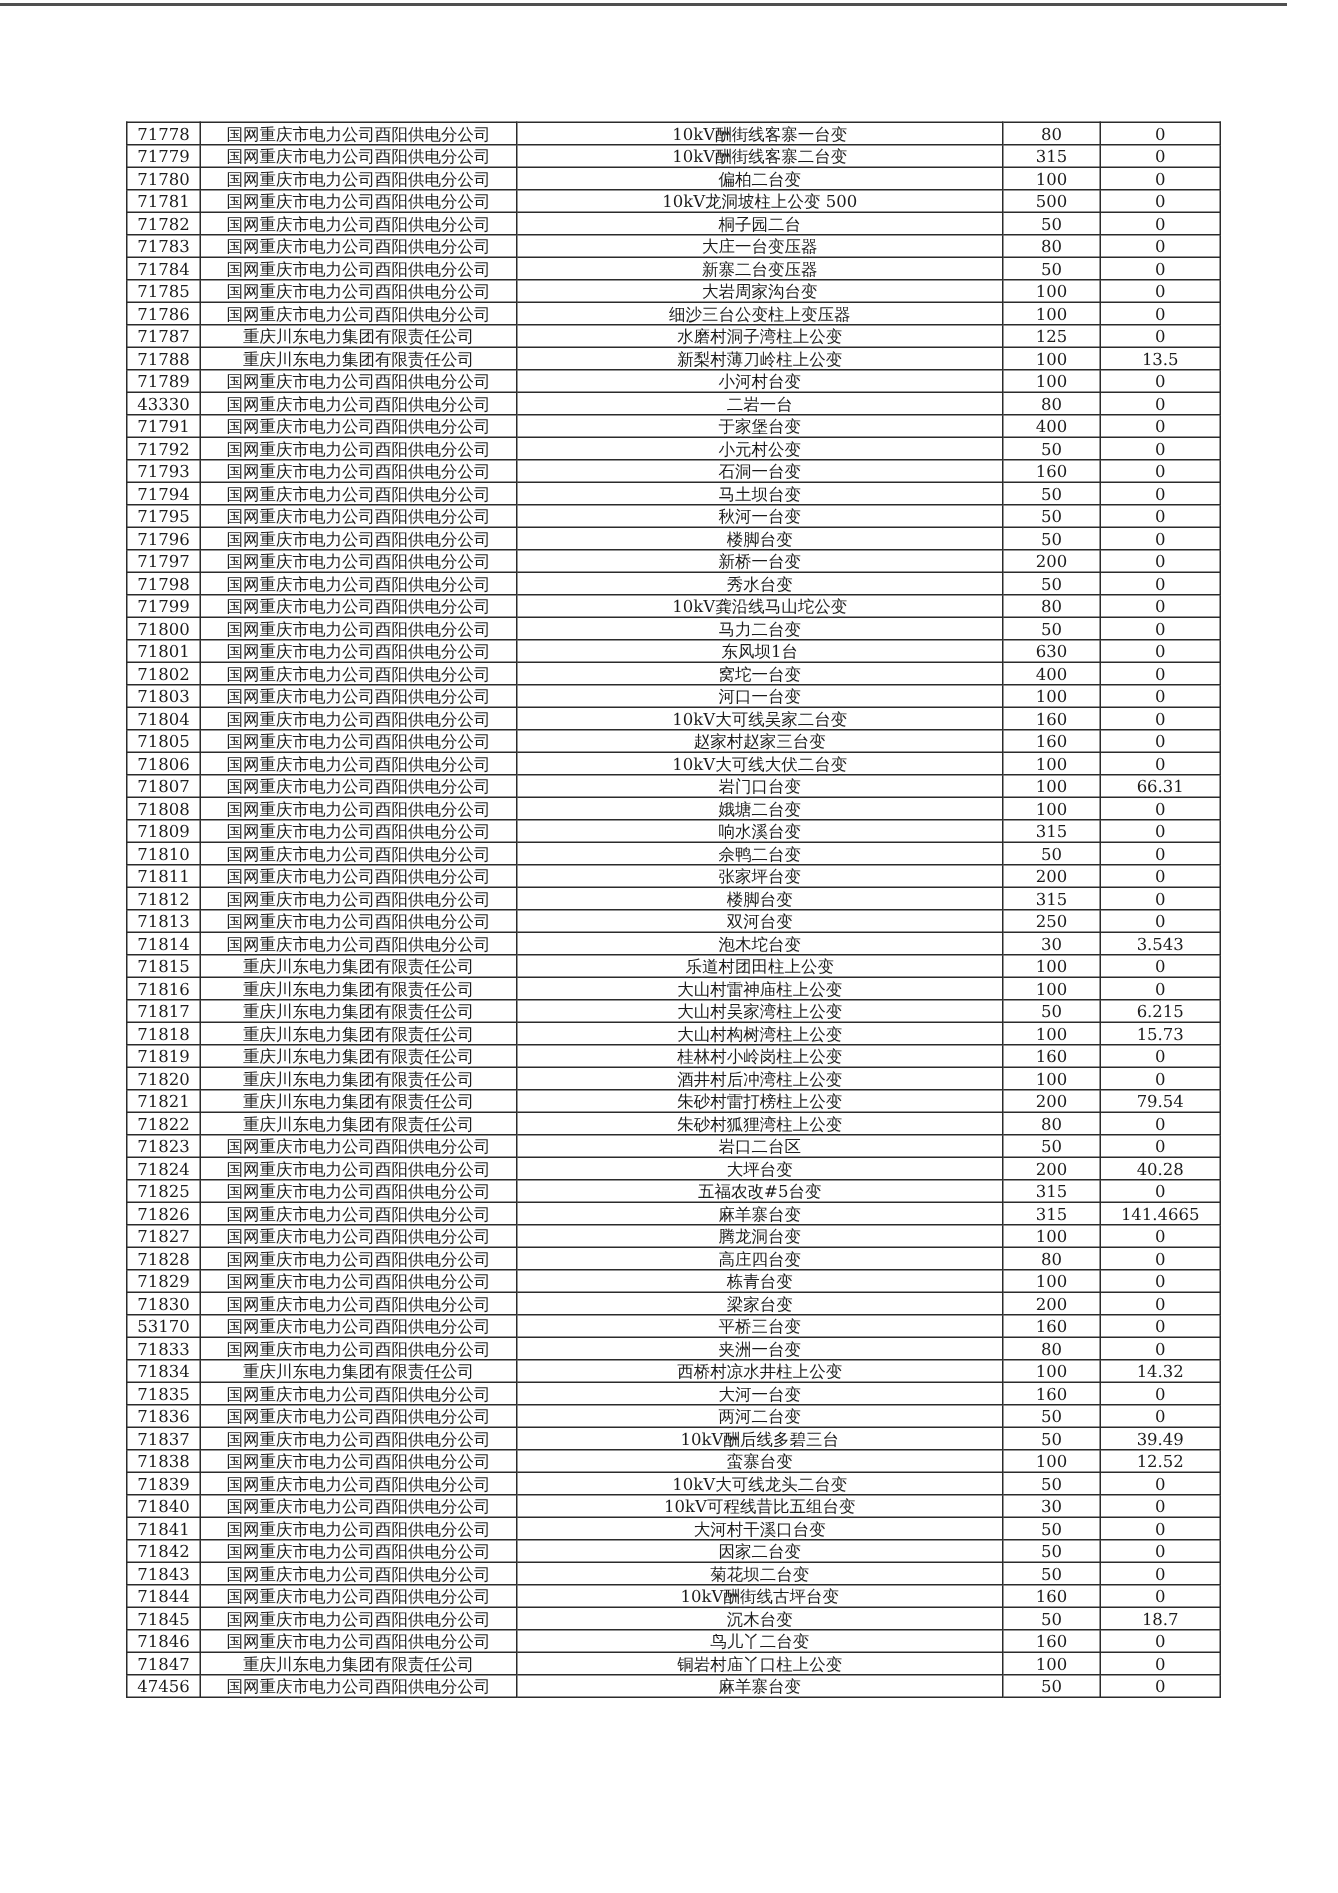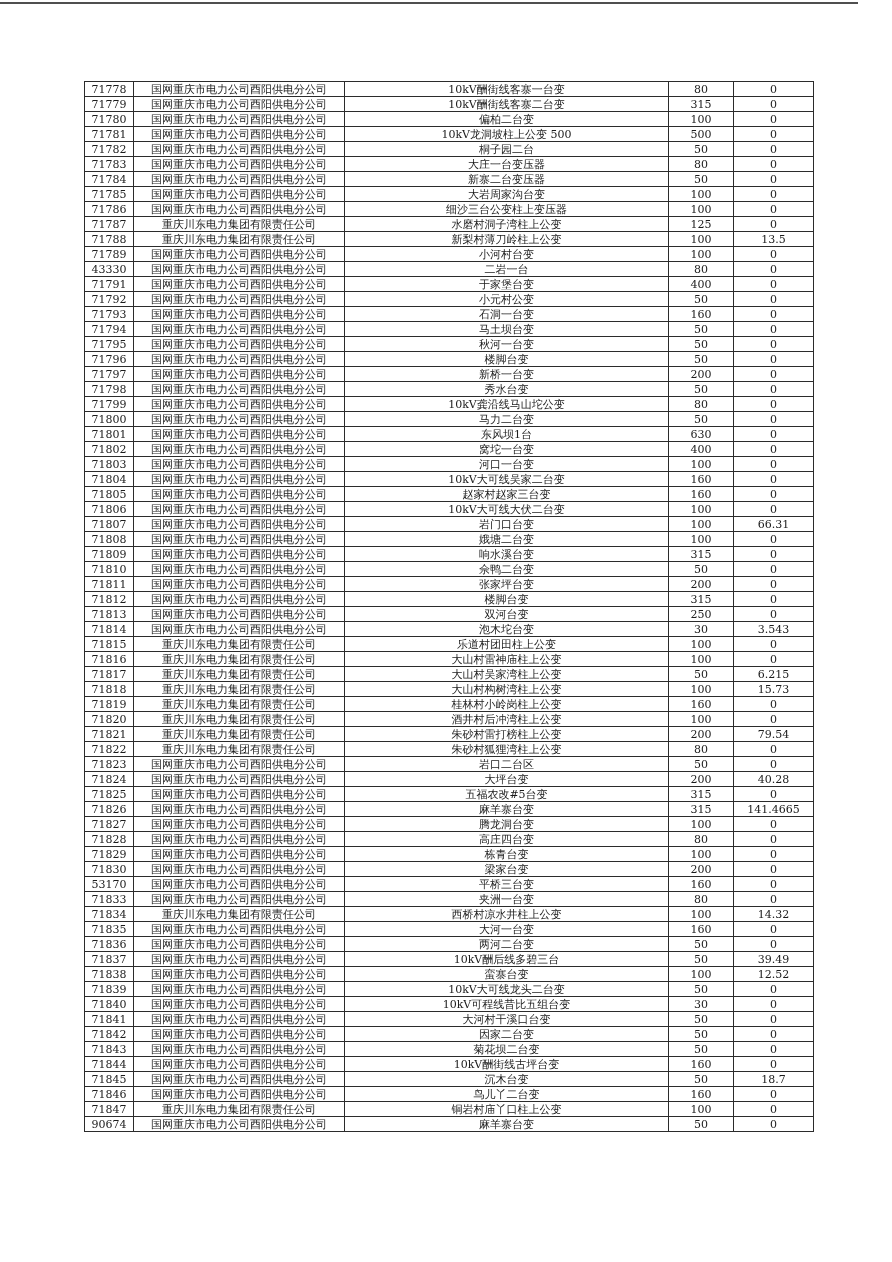--- a/index.html
+++ b/index.html
@@ -539,20 +539,20 @@
     <td>0</td>
   </tr>
       <tr>
     <td>71847</td>
     <td>重庆川东电力集团有限责任公司</td>
     <td>铜岩村庙丫口柱上公变</td>
     <td>100</td>
     <td>0</td>
   </tr>
       <tr>
-    <td>90674</td>
+    <td>47456</td>
     <td>国网重庆市电力公司酉阳供电分公司</td>
     <td>麻羊寨台变</td>
     <td>50</td>
     <td>0</td>
   </tr>
     </tbody>
 </table>
 
 </body></html>

